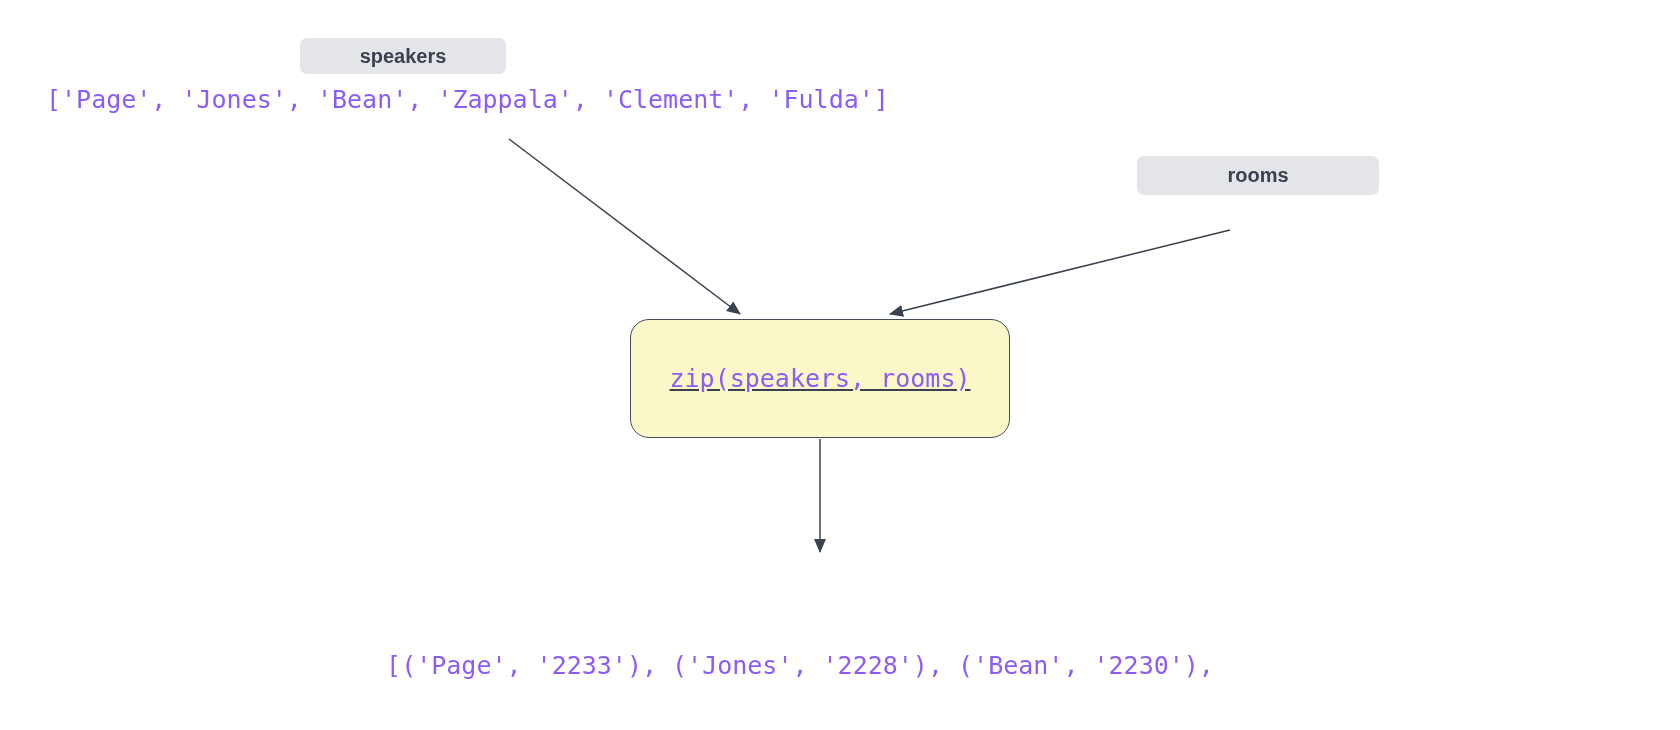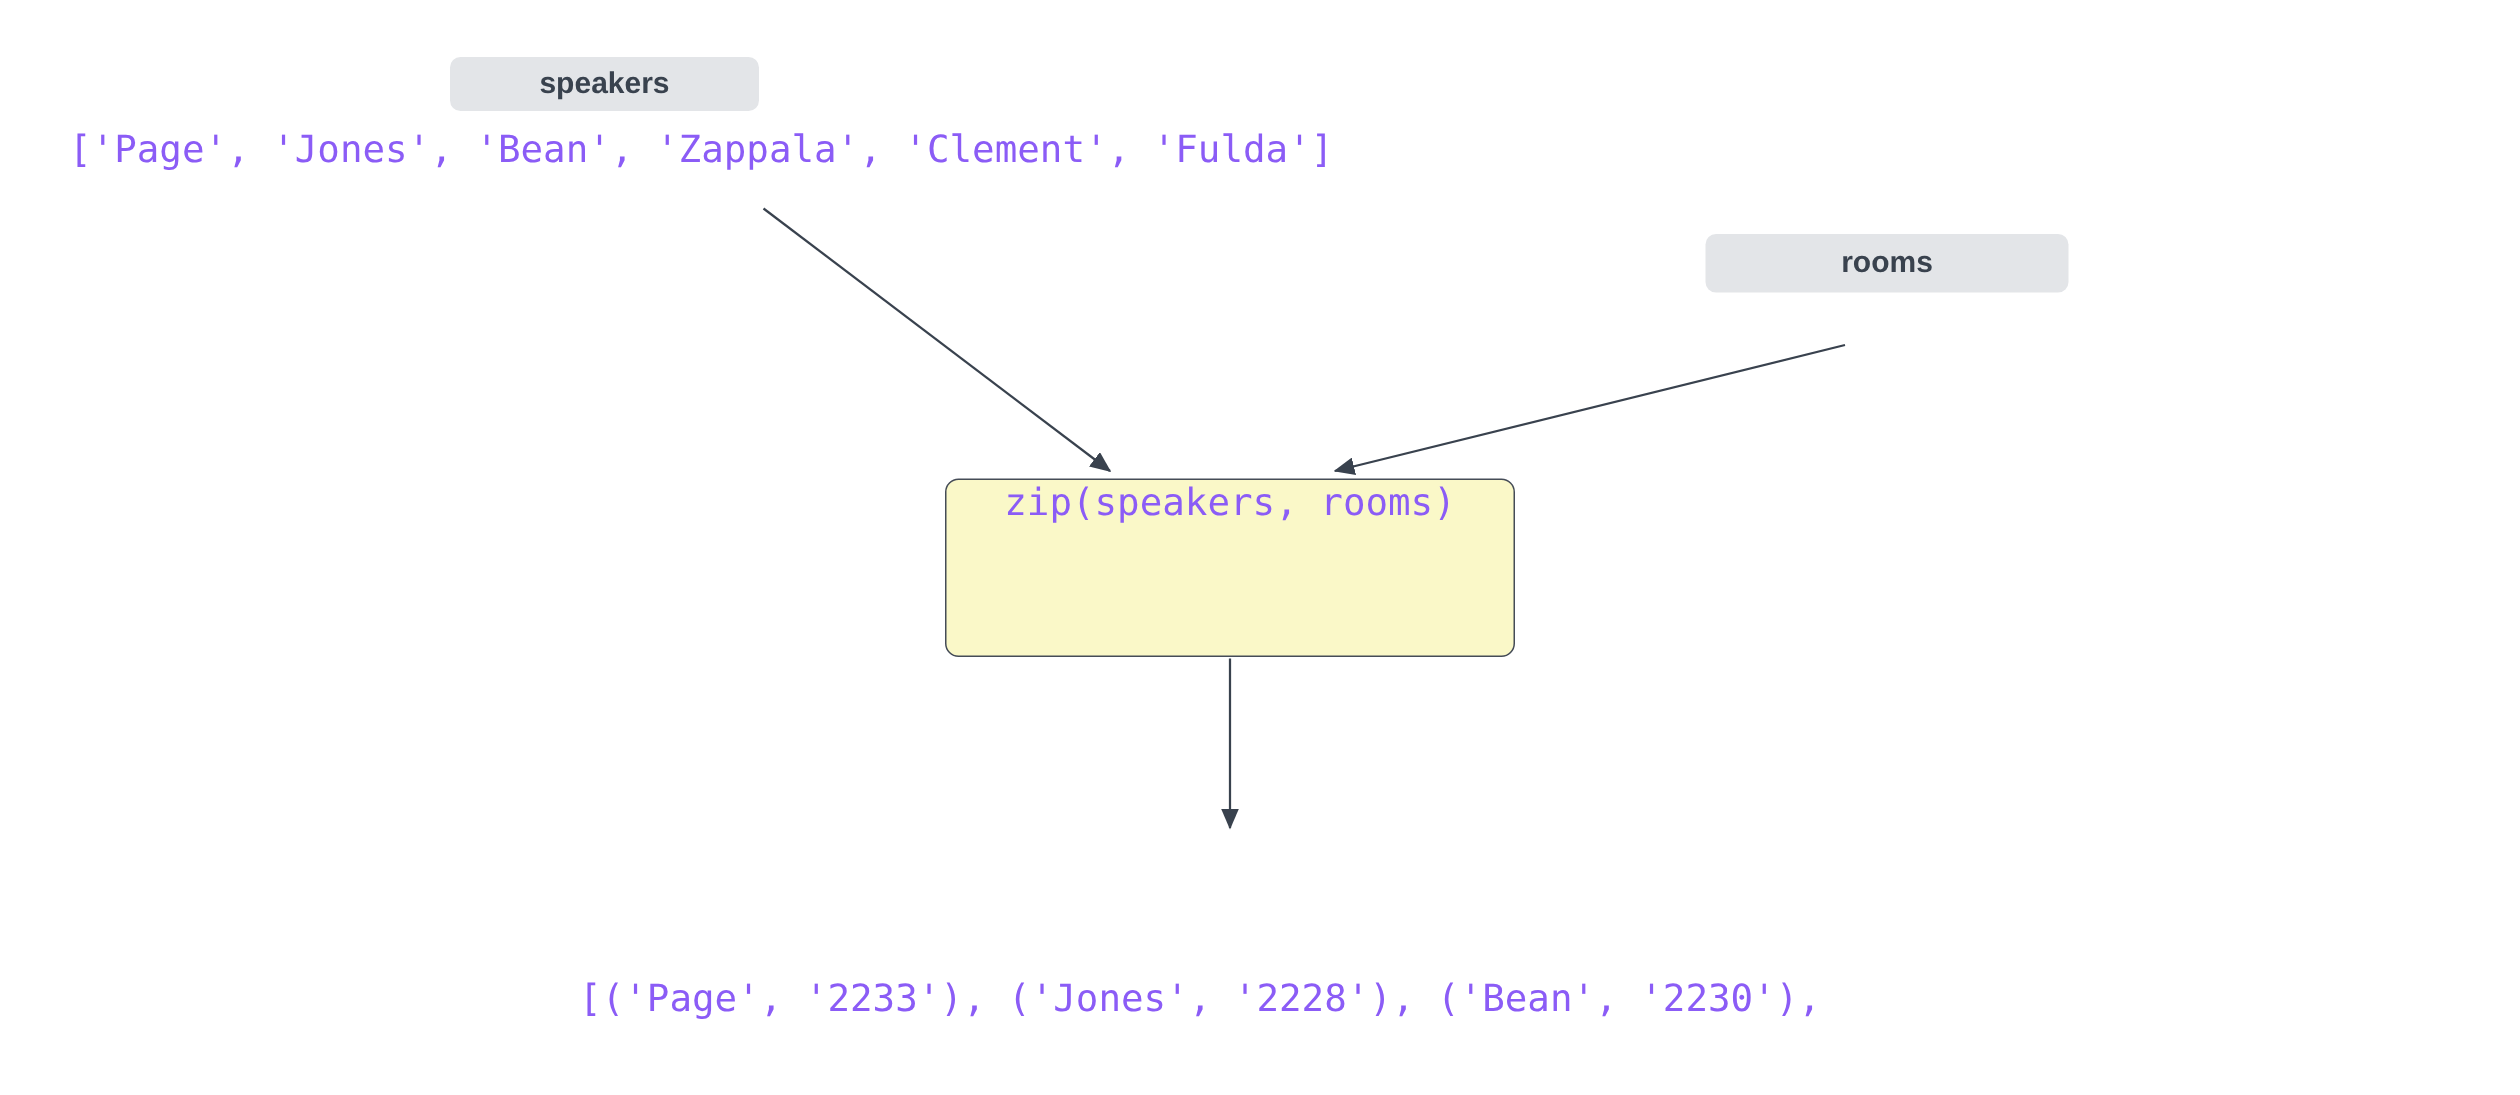--- a/index.html
+++ b/index.html
@@ -48,25 +48,26 @@
   .speakers-value { left: 46px;  top: 85px; }
   .rooms-value    { left: 822px; top: 172px; }
   .zip-box {
     position: absolute;
     left: 630px;
     top: 319px;
     width: 380px;
     height: 119px;
     background: #faf8c8;
     border: 1.5px solid #454c57;
-    border-radius: 9px;
+    border-radius: 19px;
     box-sizing: border-box;
     display: flex;
-    align-items: flex-start;
+    align-items: center;
     justify-content: center;
+    text-decoration: underline;
   }
   .zip-box .zip-label {
     position: static;
     font-size: 25px;
   }
   .result-block {
     position: absolute;
     left: 300px;
     top: 598px;
     width: 1000px;

